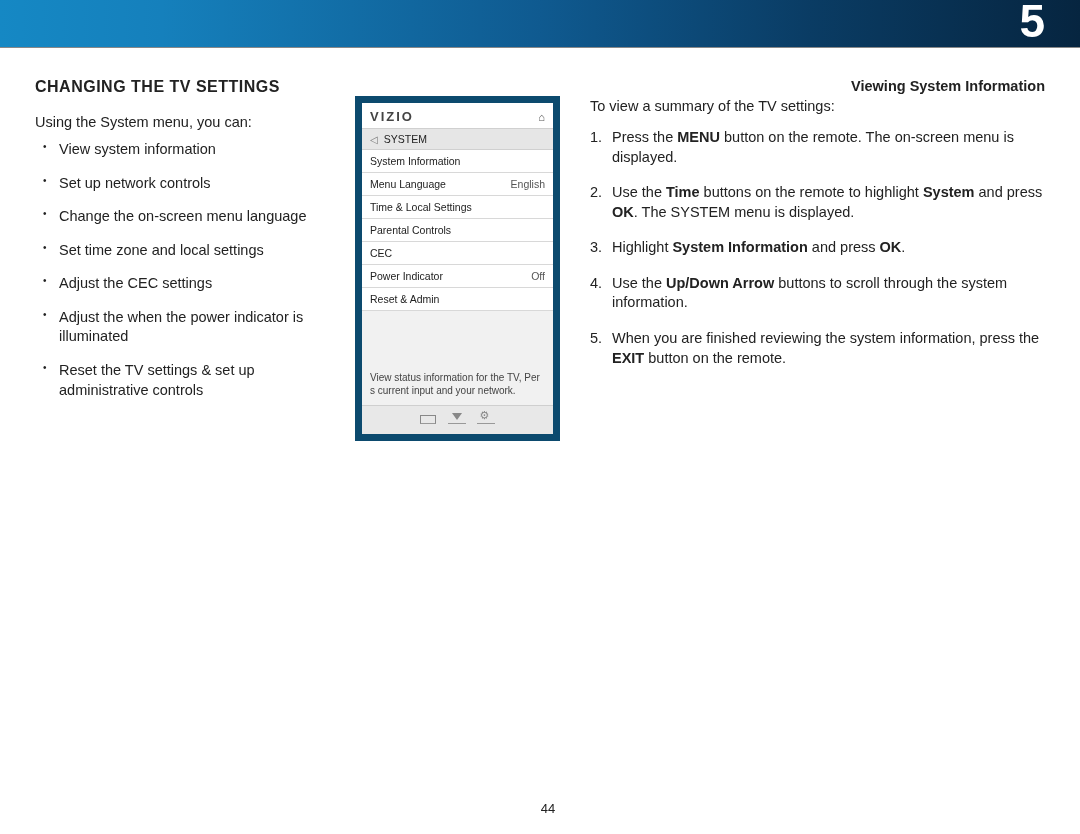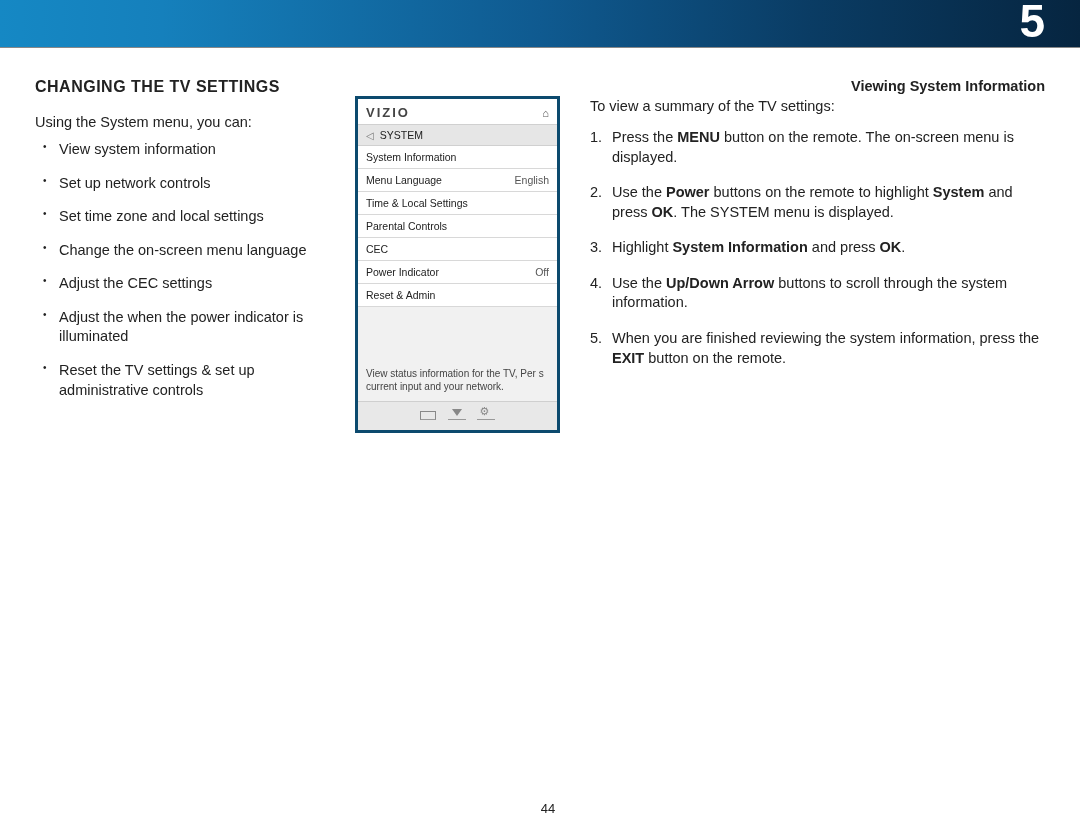--- a/index.html
+++ b/index.html
@@ -79,21 +79,21 @@
     counter-increment: step;
     content: counter(step) ".";
     position: absolute;
     left: -22px;
     top: 0;
   }
   b { font-weight: bold; }
 
   
   .panel {
-    border: 3px solid #0c4a6e;
+    border: 7px solid #0c4a6e;
     background: #f1f1f1;
     width: 205px;
     font-size: 11px;
     margin-top: 18px;
   }
   .panel-top {
     display: flex; align-items: center; justify-content: space-between;
     padding: 6px 8px 4px 8px;
     background:#fff;
     border-bottom:1px solid #d0d0d0;
@@ -156,22 +156,22 @@
 </div>
 
 <div class="content">
 
   <div class="left-col">
     <h2 class="section">CHANGING THE TV SETTINGS</h2>
     <p class="intro">Using the System menu, you can:</p>
     <ul class="bullets" id="bullets">
         <li>View system information</li>
         <li>Set up network controls</li>
+        <li>Change the on-screen menu language</li>
         <li>Set time zone and local settings</li>
-        <li>Change the on-screen menu language</li>
         <li>Adjust the CEC settings</li>
         <li>Adjust the when the power indicator is illuminated</li>
         <li>Reset the TV settings &amp; set up administrative controls</li>
       </ul>
   </div>
 
   <div class="mid-col">
     <div class="panel">
       <div class="panel-top">
         <span class="logo">VIZIO</span>
@@ -218,21 +218,21 @@
         <span class="gear"></span>
       </div>
     </div>
   </div>
 
   <div class="right-col">
     <p class="sub-head">Viewing System Information</p>
     <p class="sub-intro">To view a summary of the TV settings:</p>
     <ol class="steps" id="steps">
         <li>Press the <b>MENU</b> button on the remote. The on-screen menu is displayed.</li>
-        <li>Use the <b>Power</b> buttons on the remote to highlight <b>System</b> and press <b>OK</b>. The SYSTEM menu is displayed.</li>
+        <li>Use the <b>Time</b> buttons on the remote to highlight <b>System</b> and press <b>OK</b>. The SYSTEM menu is displayed.</li>
         <li>Highlight <b>System Information</b> and press <b>OK</b>.</li>
         <li>Use the <b>Up/Down Arrow</b> buttons to scroll through the system information.</li>
         <li>When you are finished reviewing the system information, press the <b>EXIT</b> button on the remote.</li>
       </ol>
   </div>
 
 </div>
 
 <div class="page-num">44</div>
 

